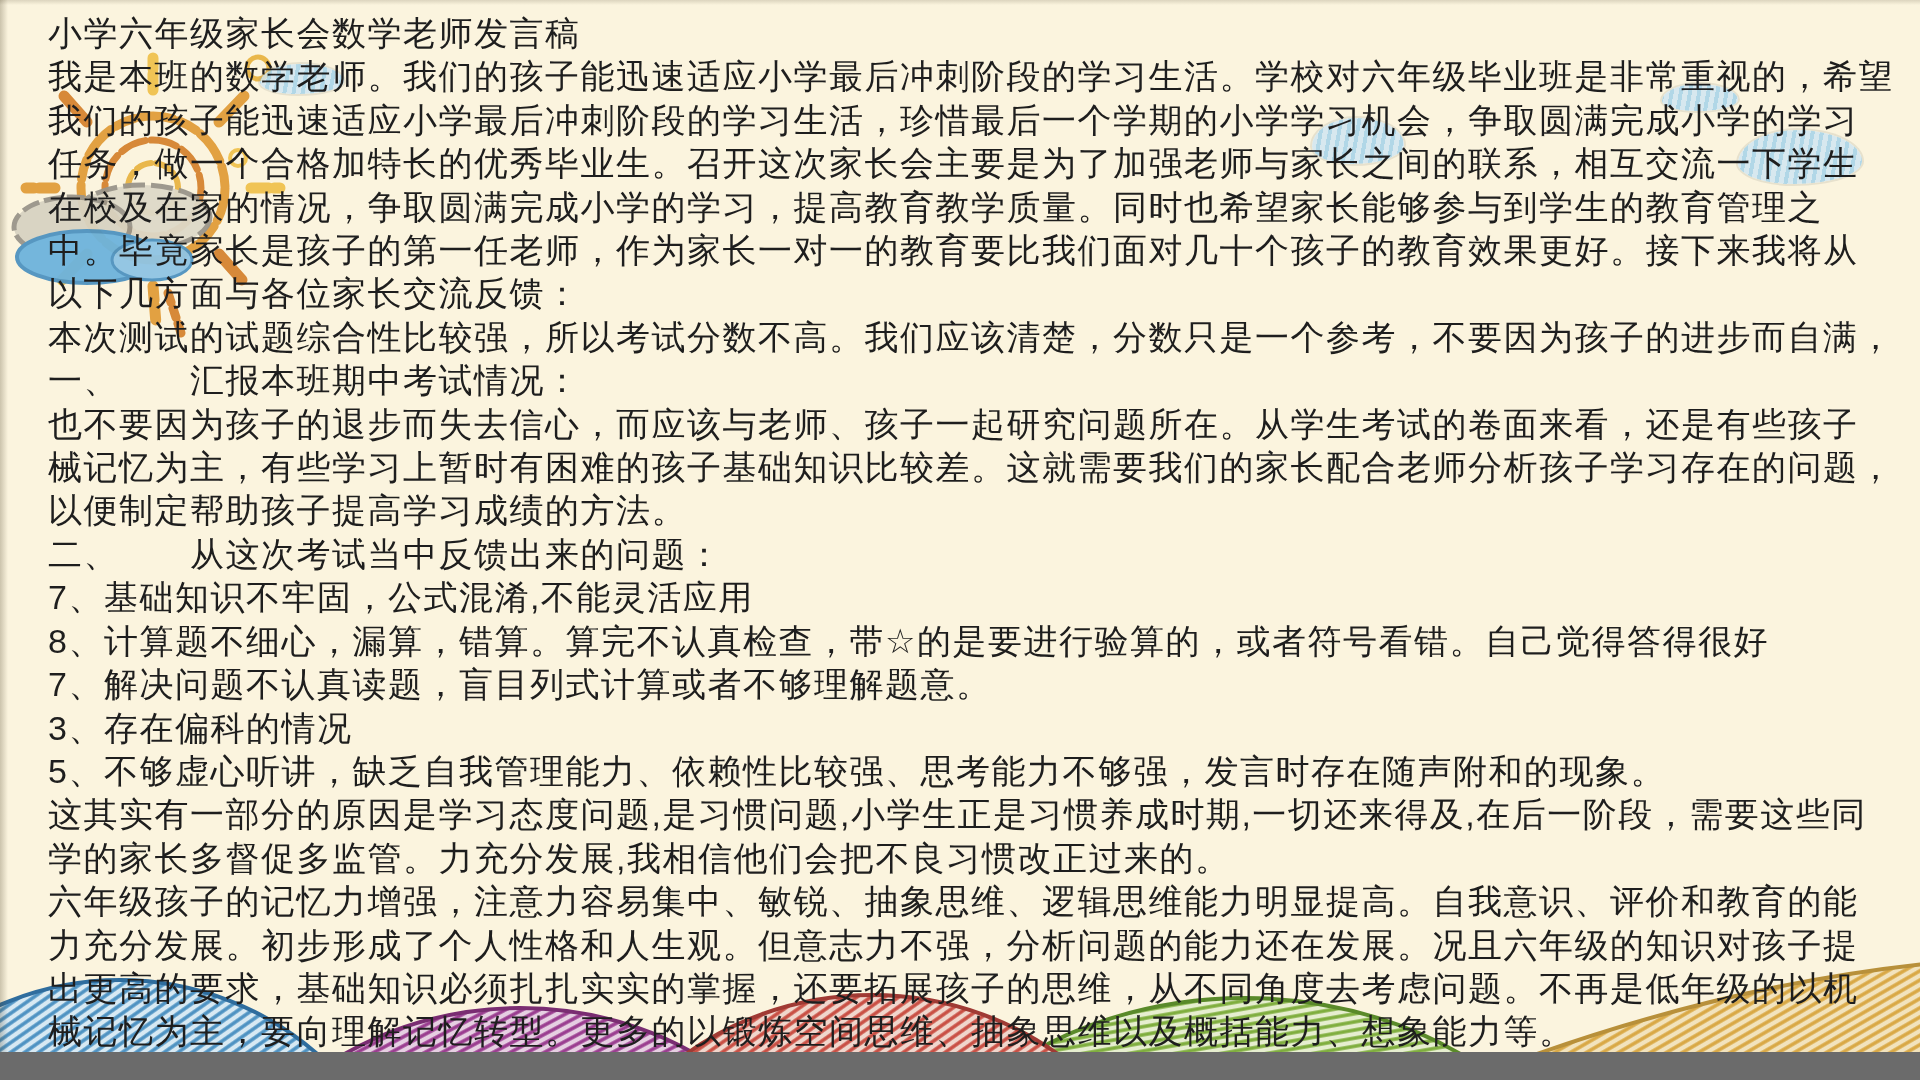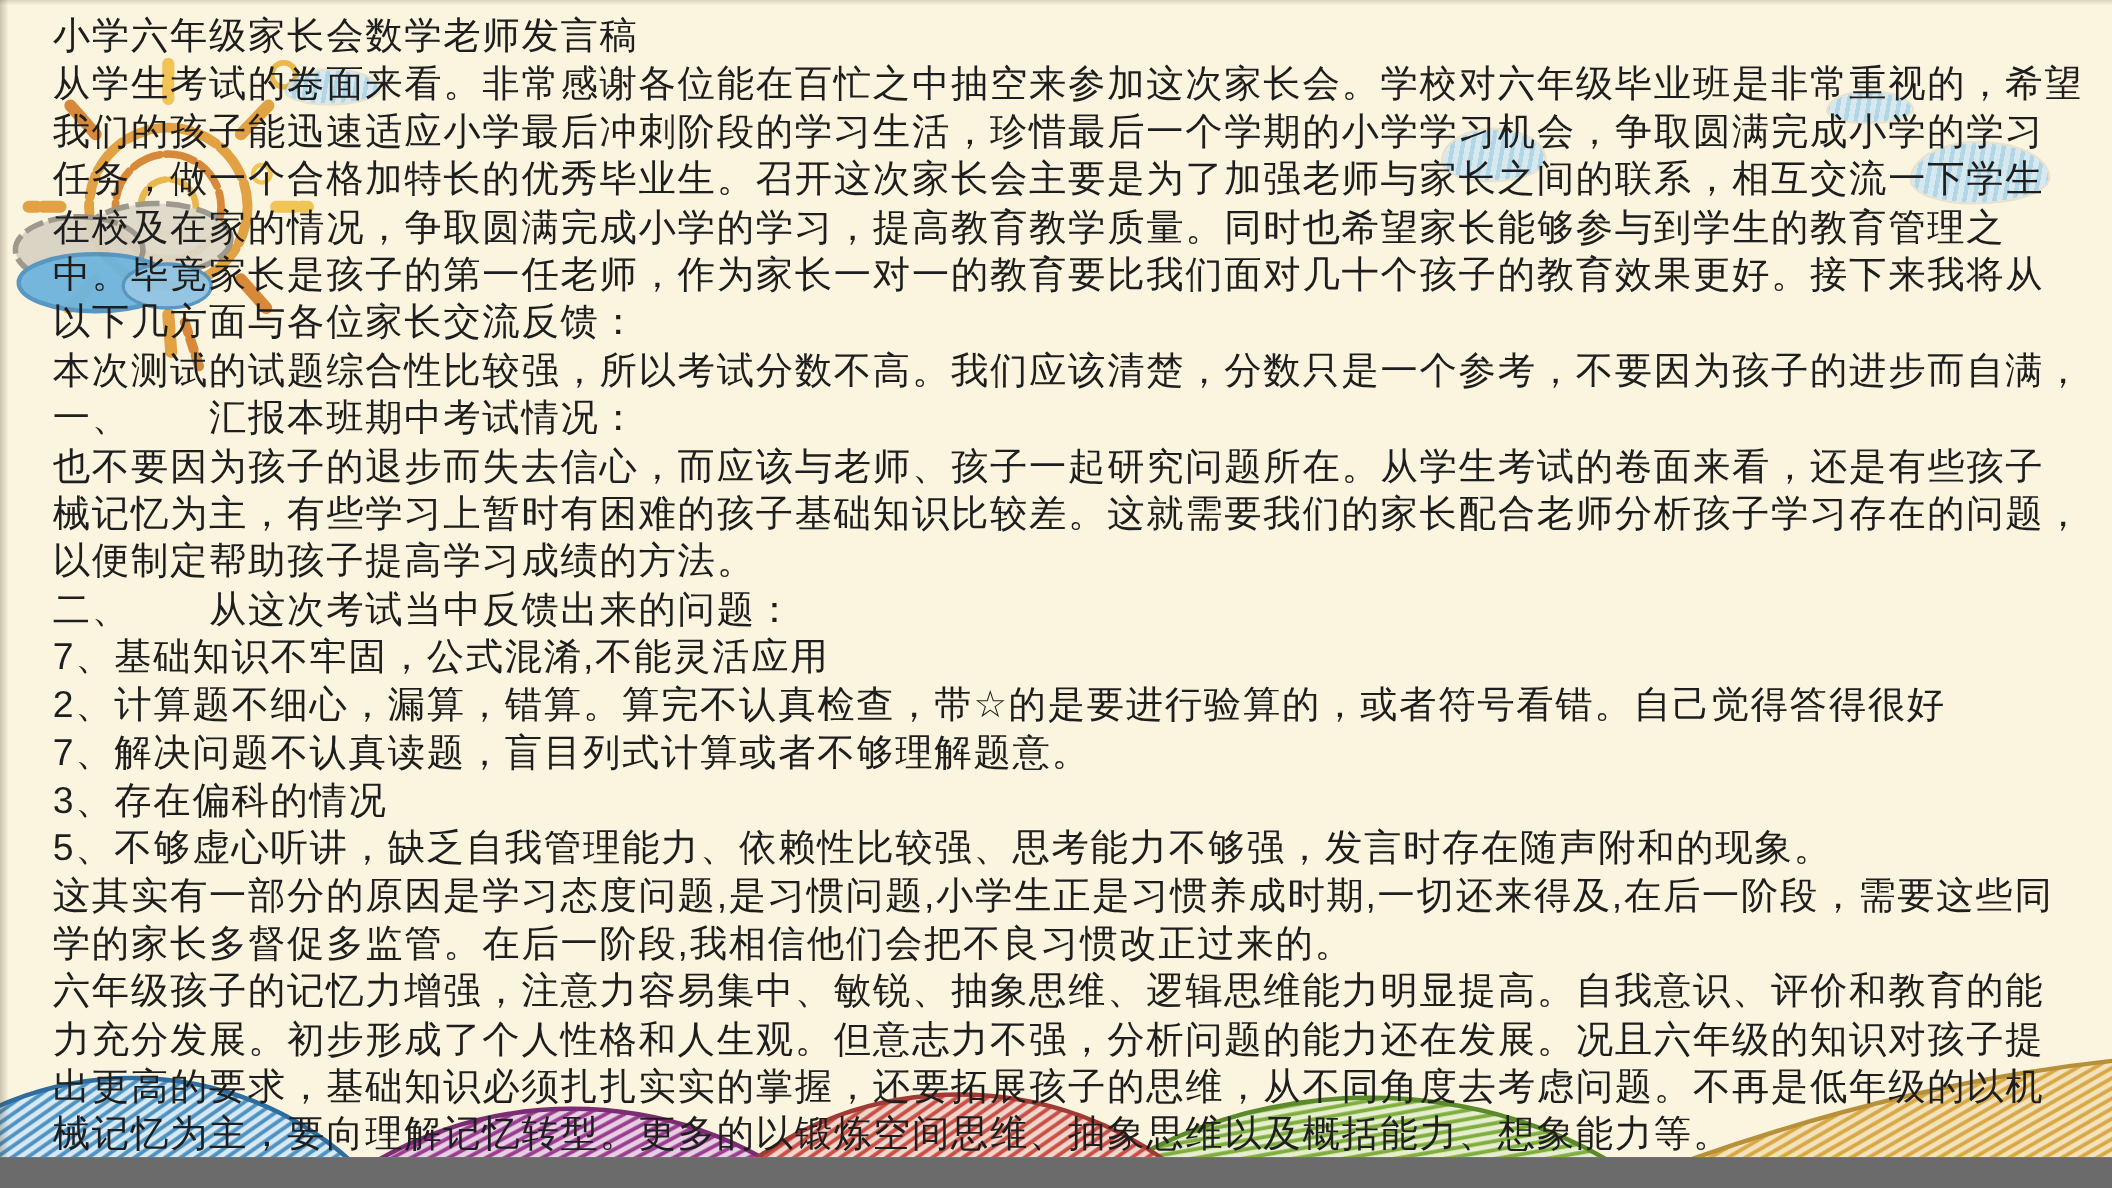--- a/index.html
+++ b/index.html
@@ -97,39 +97,39 @@
     <ellipse cx="120" cy="330" rx="300" ry="300" fill="url(#pb)" stroke="#2f6d9e" stroke-width="4"></ellipse>
     <ellipse cx="520" cy="330" rx="315" ry="272" fill="url(#pp)" stroke="#7a2d72" stroke-width="4"></ellipse>
     <ellipse cx="1245" cy="330" rx="360" ry="282" fill="url(#pg)" stroke="#5a8a2a" stroke-width="4"></ellipse>
     <ellipse cx="872" cy="320" rx="300" ry="275" fill="url(#pr)" stroke="#a03a34" stroke-width="4"></ellipse>
     <path d="M 1462 132 Q 1700 38 1924 14 L 1924 132 Z" fill="url(#py)" stroke="#b8903a" stroke-width="4"></path>
     <ellipse cx="1552" cy="124" rx="33" ry="13" fill="#3e7d2e" transform="rotate(-18 1552 124)"></ellipse>
   </svg>
 
   <div class="text-block">
     <div class="line">小学六年级家长会数学老师发言稿</div>
-    <div class="line">从学生考试的卷面来看。非常感谢各位能在百忙之中抽空来参加这次家长会。学校对六年级毕业班是非常重视的，希望</div>
+    <div class="line">我是本班的数学老师。我们的孩子能迅速适应小学最后冲刺阶段的学习生活。学校对六年级毕业班是非常重视的，希望</div>
     <div class="line">我们的孩子能迅速适应小学最后冲刺阶段的学习生活，珍惜最后一个学期的小学学习机会，争取圆满完成小学的学习</div>
     <div class="line">任务，做一个合格加特长的优秀毕业生。召开这次家长会主要是为了加强老师与家长之间的联系，相互交流一下学生</div>
     <div class="line">在校及在家的情况，争取圆满完成小学的学习，提高教育教学质量。同时也希望家长能够参与到学生的教育管理之</div>
     <div class="line">中。毕竟家长是孩子的第一任老师，作为家长一对一的教育要比我们面对几十个孩子的教育效果更好。接下来我将从</div>
     <div class="line">以下几方面与各位家长交流反馈：</div>
     <div class="line">本次测试的试题综合性比较强，所以考试分数不高。我们应该清楚，分数只是一个参考，不要因为孩子的进步而自满，</div>
     <div class="line">一、　　汇报本班期中考试情况：</div>
     <div class="line">也不要因为孩子的退步而失去信心，而应该与老师、孩子一起研究问题所在。从学生考试的卷面来看，还是有些孩子</div>
     <div class="line">械记忆为主，有些学习上暂时有困难的孩子基础知识比较差。这就需要我们的家长配合老师分析孩子学习存在的问题，</div>
     <div class="line">以便制定帮助孩子提高学习成绩的方法。</div>
     <div class="line">二、　　从这次考试当中反馈出来的问题：</div>
     <div class="line">7、基础知识不牢固，公式混淆,不能灵活应用</div>
-    <div class="line">2、计算题不细心，漏算，错算。算完不认真检查，带☆的是要进行验算的，或者符号看错。自己觉得答得很好</div>
+    <div class="line">8、计算题不细心，漏算，错算。算完不认真检查，带☆的是要进行验算的，或者符号看错。自己觉得答得很好</div>
     <div class="line">7、解决问题不认真读题，盲目列式计算或者不够理解题意。</div>
     <div class="line">3、存在偏科的情况</div>
     <div class="line">5、不够虚心听讲，缺乏自我管理能力、依赖性比较强、思考能力不够强，发言时存在随声附和的现象。</div>
     <div class="line">这其实有一部分的原因是学习态度问题,是习惯问题,小学生正是习惯养成时期,一切还来得及,在后一阶段，需要这些同</div>
-    <div class="line">学的家长多督促多监管。在后一阶段,我相信他们会把不良习惯改正过来的。</div>
+    <div class="line">学的家长多督促多监管。力充分发展,我相信他们会把不良习惯改正过来的。</div>
     <div class="line">六年级孩子的记忆力增强，注意力容易集中、敏锐、抽象思维、逻辑思维能力明显提高。自我意识、评价和教育的能</div>
     <div class="line">力充分发展。初步形成了个人性格和人生观。但意志力不强，分析问题的能力还在发展。况且六年级的知识对孩子提</div>
     <div class="line">出更高的要求，基础知识必须扎扎实实的掌握，还要拓展孩子的思维，从不同角度去考虑问题。不再是低年级的以机</div>
     <div class="line">械记忆为主，要向理解记忆转型。更多的以锻炼空间思维、抽象思维以及概括能力、想象能力等。</div>
   </div>
 
   <div class="edge-left"></div>
   <div class="edge-top"></div>
 </div>
 

